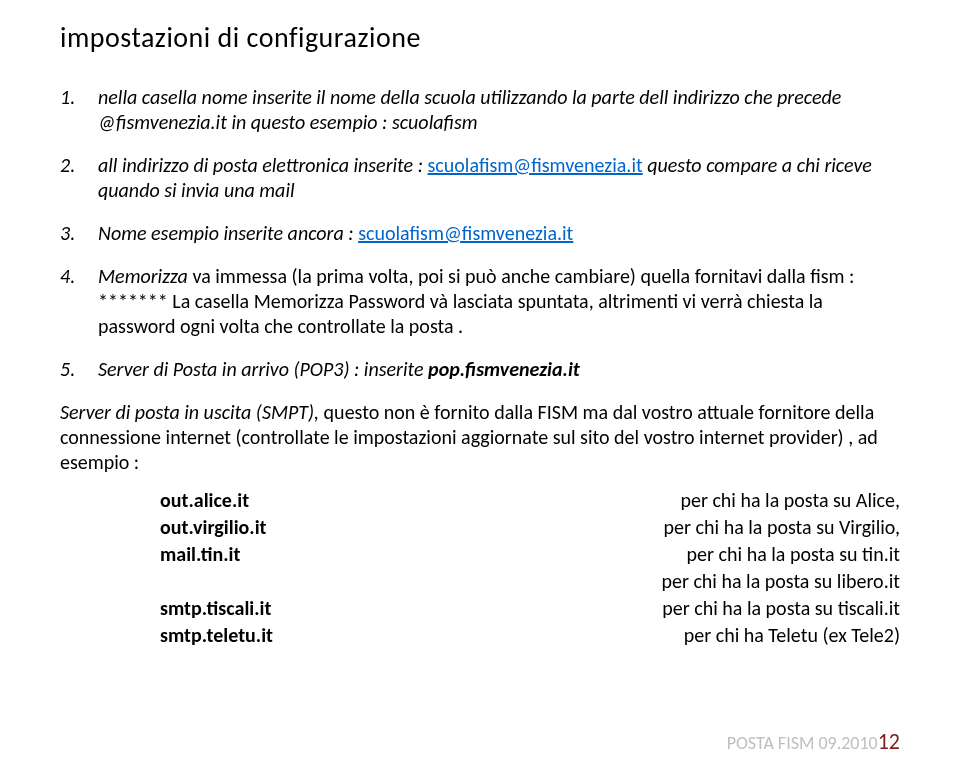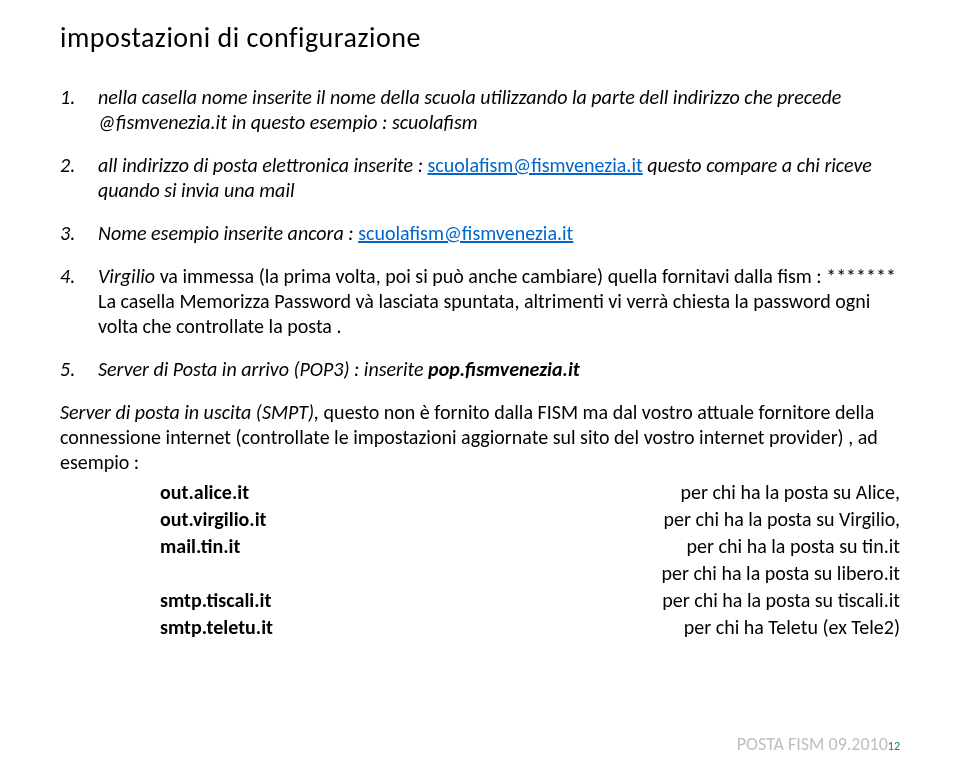--- a/index.html
+++ b/index.html
@@ -39,21 +39,21 @@
   .list > li .lead { font-style: italic; }
   .list > li .link { color: #0066cc; text-decoration: underline; }
   .list > li .bolditalic { font-weight: bold; font-style: italic; }
   .after-list {
     font-size: 20px;
     line-height: 1.25;
     margin-left: 0;
   }
   .server-table {
     margin-left: 100px;
-    margin-top: 4px;
+    margin-top: 12px;
   }
   .server-row {
     display: flex;
     font-size: 20px;
     line-height: 1.35;
   }
   .server-row .c1 { width: 270px; font-weight: bold; }
   .server-row .c2 { flex: 1; text-align: right; }
   .footer {
     position: absolute;
@@ -62,41 +62,41 @@
     display: flex;
     justify-content: flex-end;
     align-items: baseline;
   }
   .footer-left {
     color: #bfbfbf;
     font-size: 18px;
     margin-left: 280px;
   }
   .footer-right {
-    color: #15803d;
-    font-size: 12px;
+    color: #7f1d1d;
+    font-size: 22px;
   }
 </style>
 </head>
 <body>
 
 <h1 class="title">impostazioni di configurazione</h1>
 
 <ol class="list">
   <li>
     <span class="lead">nella casella nome inserite il nome della scuola utilizzando la parte dell indirizzo che precede @fismvenezia.it in questo esempio : scuolafism</span>
   </li>
   <li>
     <span class="lead">all indirizzo di posta elettronica inserite : </span><span class="link">scuolafism@fismvenezia.it</span><span class="lead"> questo compare a chi riceve quando si invia una mail</span>
   </li>
   <li>
     <span class="lead">Nome esempio inserite ancora : </span><span class="link">scuolafism@fismvenezia.it</span>
   </li>
   <li>
-    <span class="lead">Virgilio</span><span> va immessa (la prima volta, poi si può anche cambiare) quella fornitavi dalla fism : ******* La casella Memorizza Password và lasciata spuntata, altrimenti vi verrà chiesta la password ogni volta che controllate la posta .</span>
+    <span class="lead">Memorizza</span><span> va immessa (la prima volta, poi si può anche cambiare) quella fornitavi dalla fism : ******* La casella Memorizza Password và lasciata spuntata, altrimenti vi verrà chiesta la password ogni volta che controllate la posta .</span>
   </li>
   <li>
     <span class="lead">Server di Posta in arrivo (POP3) </span><span class="lead">: inserite </span><span class="bolditalic">pop.fismvenezia.it</span>
   </li>
 </ol>
 
 <div class="after-list">
   <span style="font-style:italic">Server di posta in uscita (SMPT), </span><span>questo non è fornito dalla FISM ma dal vostro attuale fornitore della connessione internet (controllate le impostazioni aggiornate sul sito del vostro internet provider) , ad esempio :</span>
 </div>
 

